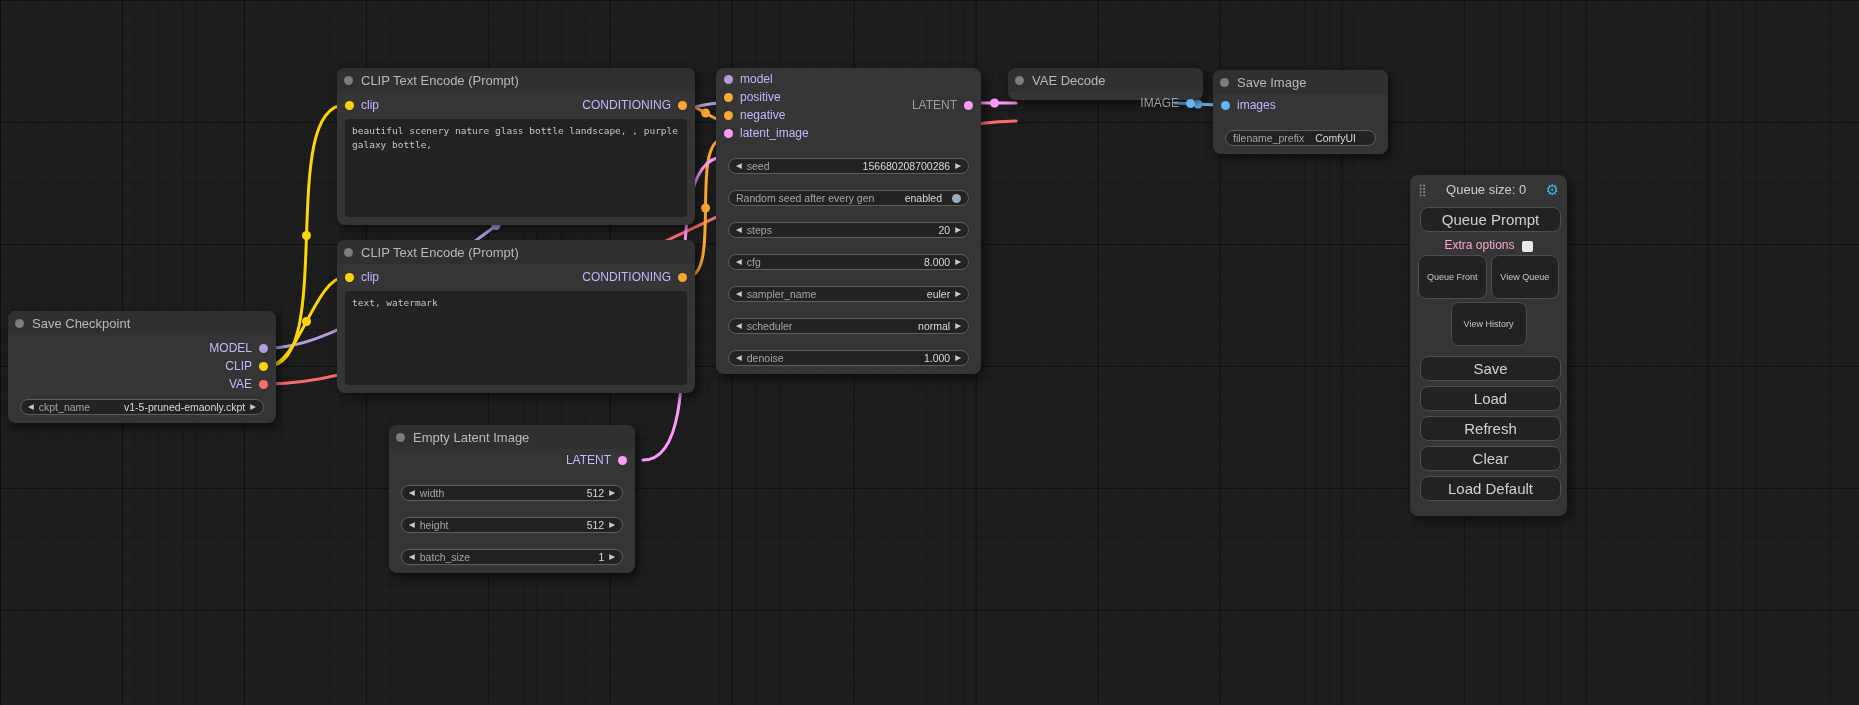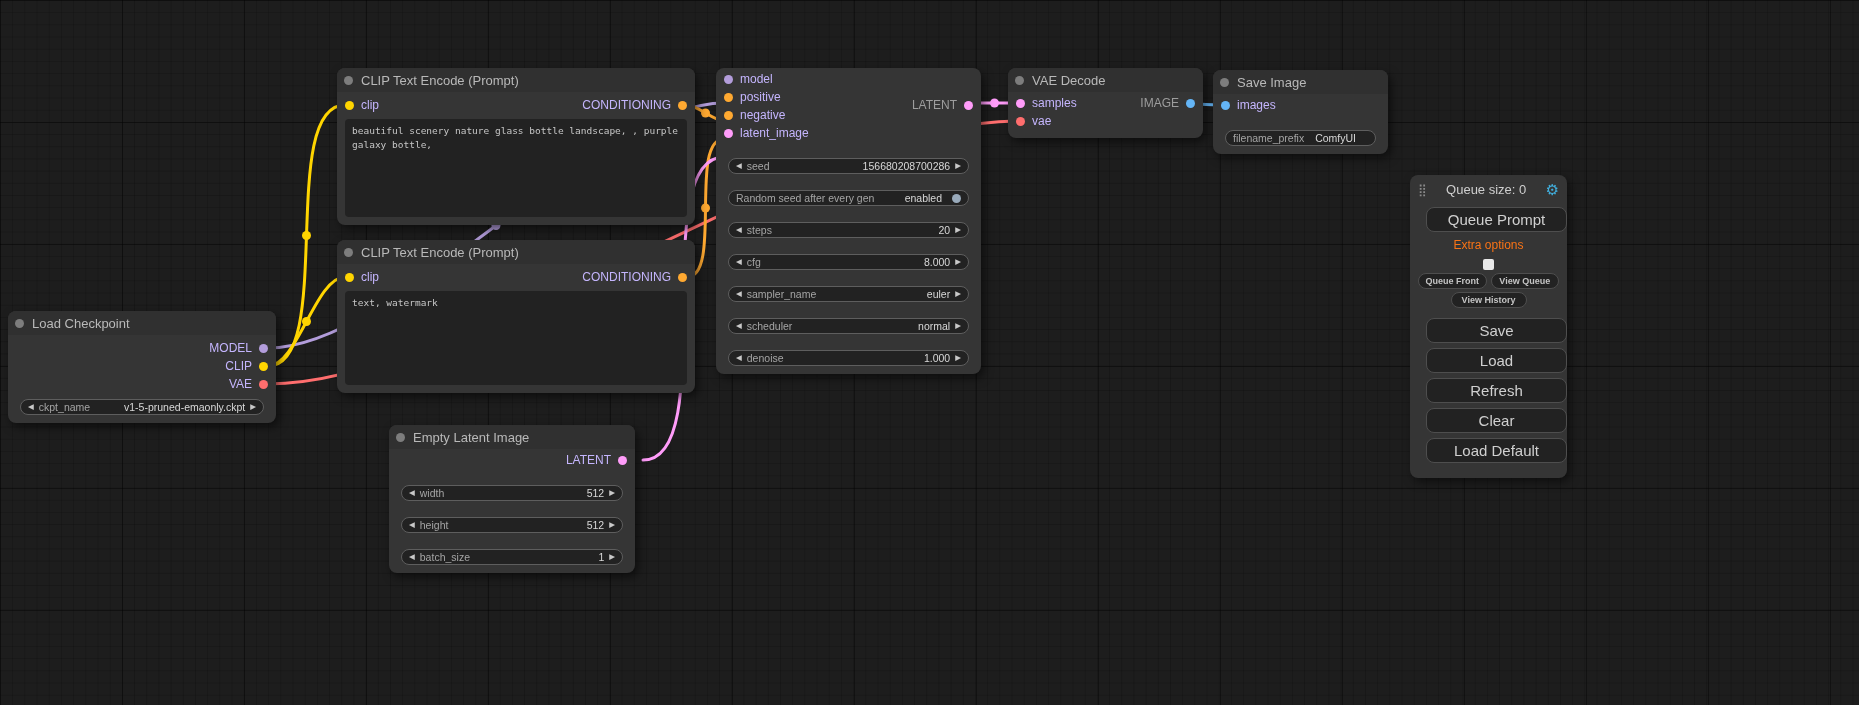--- a/index.html
+++ b/index.html
@@ -40,25 +40,25 @@
     font-family:"DejaVu Sans Mono",monospace;font-size:9.5px;line-height:1.5;
     padding:5px 7px;resize:none;overflow:hidden;}
 
   .menu{position:absolute;left:1410px;top:175px;width:157px;background:#353535;border-radius:8px;
     box-shadow:3px 4px 10px rgba(0,0,0,.5);z-index:3;padding:5px 8px 10px;box-sizing:border-box;}
   .menu-header{display:flex;align-items:center;color:#cfcfcf;font-size:13px;padding:2px 0 5px;}
   .drag-handle{color:#8a8a8a;font-size:12px;}
   .queue-size{flex:1;text-align:center;}
   .gear{font-size:15px;line-height:1;cursor:pointer;}
   button.btn{display:block;width:100%;background:#222;border:1px solid #4e4e4e;border-radius:8px;
-    color:#d0d0d0;font-size:15px;font-family:inherit;padding:3px 0;margin:5px 8px;cursor:pointer;}
-  .extra-row{display:flex;align-items:center;justify-content:center;gap:7px;color:#f97316;font-size:12px;margin:6px 0 3px;flex-direction:column;}
+    color:#d0d0d0;font-size:15px;font-family:inherit;padding:3px 0;margin:5px 2px;cursor:pointer;}
+  .extra-row{display:flex;align-items:flex-end;justify-content:center;gap:7px;color:#f9a8d4;font-size:12px;margin:6px 0 3px;}
   .checkbox{width:11px;height:11px;background:#e9e9e9;border-radius:2px;cursor:pointer;}
   .sm-row{display:flex;gap:4px;margin:2px 0;}
-  button.btn.sm{flex:1;font-size:9px;padding:2px 0;margin:0;border-radius:8px;color:#c4c4c4;font-weight:bold;}
+  button.btn.sm{flex:1;font-size:9px;padding:16px 0;margin:0;border-radius:8px;color:#c4c4c4;}
   .center-row{display:flex;justify-content:center;margin:3px 0 10px;}
   button.btn.sm.vh{flex:0 0 auto;width:76px;}
 </style>
 </head>
 <body>
 
 <div class="canvas">
 
   <svg id="wires" viewBox="0 0 1859 705">
       <path d="M 268 348 C 397.41237382878035 348 594.5876261712197 103 724 103" fill="none" stroke="#B39DDB" stroke-width="3" stroke-linecap="round"></path>
@@ -77,21 +77,21 @@
       <circle cx="683.5" cy="308.5" r="4.5" fill="#FF9CF9"></circle>
       <path d="M 973 103 C 983.75 103 1005.25 103 1016 103" fill="none" stroke="#FF9CF9" stroke-width="3" stroke-linecap="round"></path>
       <circle cx="994.5" cy="103" r="4.5" fill="#FF9CF9"></circle>
       <path d="M 1175 103 C 1186.5108644332213 103 1209.4891355667787 105 1221 105" fill="none" stroke="#64B5F6" stroke-width="3" stroke-linecap="round"></path>
       <circle cx="1198" cy="104" r="4.5" fill="#64B5F6"></circle>
     </svg>
 
   <div class="node" style="left:8px;top:311px;width:268px;">
     <div class="node-title">
       <span class="title-dot"></span>
-      <span class="title-text">Load Checkpoint</span>
+      <span class="title-text">Save Checkpoint</span>
     </div>
     <div class="slots">
       <div class="slot outrow">
         <span class="grp">
             <span>MODEL</span>
             <span class="dot" style="background: rgb(179, 157, 219);"></span>
           </span>
       </div>
       <div class="slot outrow">
         <span class="grp">
@@ -258,34 +258,20 @@
       <span class="w-label">denoise</span>
       <span class="w-value">1.000</span>
       <span class="arrow">▶</span>
     </div>
   </div>
 
   <div class="node" style="left:1008px;top:68px;width:195px;">
     <div class="node-title">
       <span class="title-dot"></span>
       <span class="title-text">VAE Decode</span>
-    </div>
-    <div class="slots" style="margin-top:2px;">
-      <div class="slot">
-        <span class="grp">
-            <span class="dot" style="background: rgb(255, 156, 249);"></span>
-            <span>samples</span>
-          </span>
-      </div>
-      <div class="slot">
-        <span class="grp">
-            <span class="dot" style="background: rgb(255, 110, 110);"></span>
-            <span>vae</span>
-          </span>
-      </div>
     </div>
     <div class="out-abs" style="top:26px;">
       <span>IMAGE</span>
         <span class="dot" style="background: rgb(100, 181, 246);"></span>
     </div>
   </div>
 
   <div class="node" style="left:1213px;top:70px;width:175px;">
     <div class="node-title">
       <span class="title-dot"></span>

